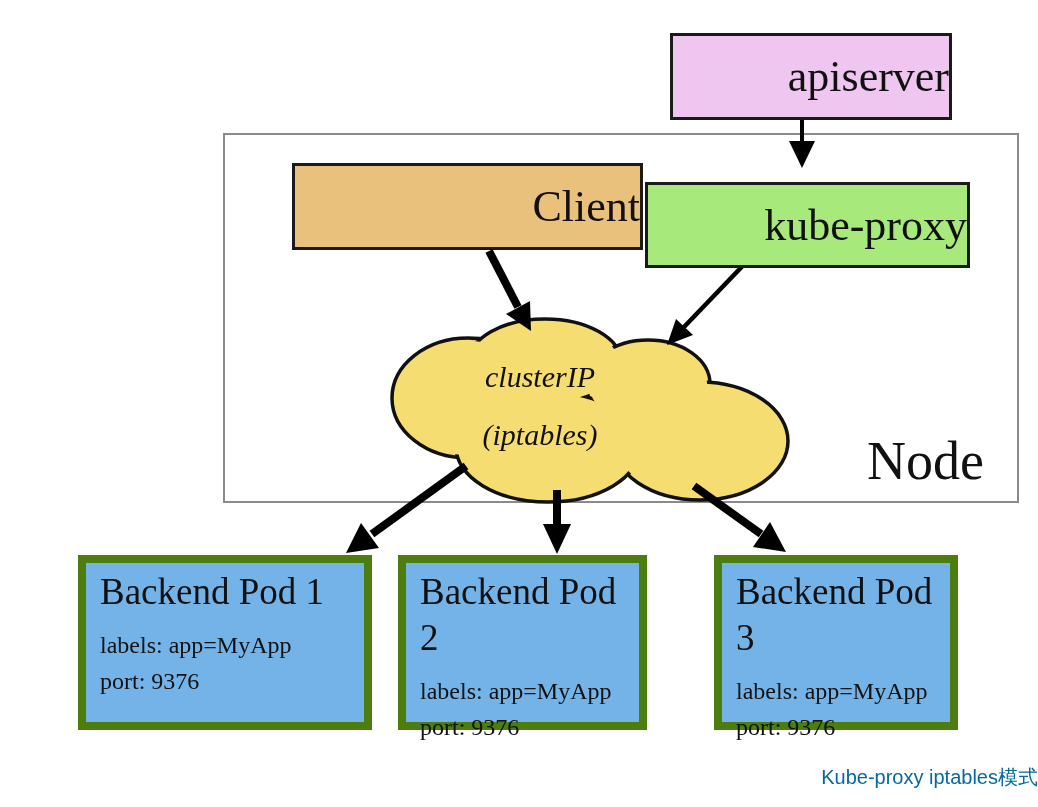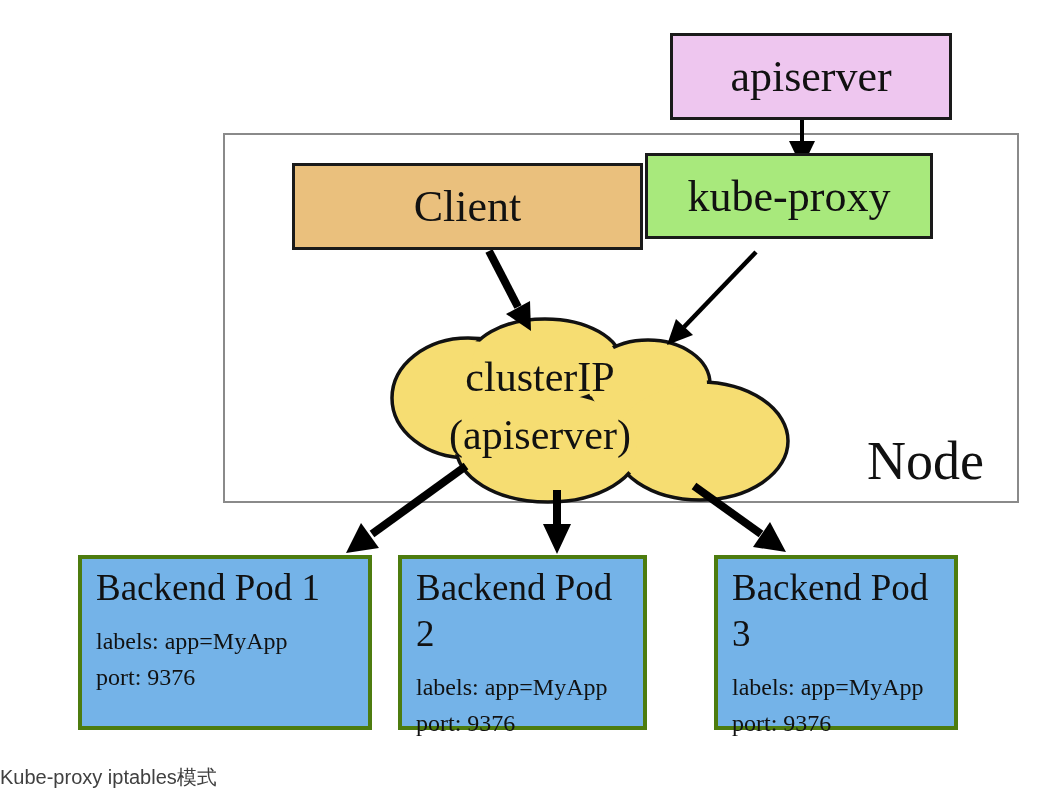--- a/index.html
+++ b/index.html
@@ -19,59 +19,59 @@
     left:223px;top:133px;width:796px;height:370px;
     border:2px solid #8a8a8a;background:transparent;
   }
   .node-label{
     left:838px;top:430px;width:175px;height:62px;
     font-size:54px;line-height:62px;text-align:center;
   }
 
   
   .rect-node{
-    display:flex;align-items:center;justify-content:center;
+    display:flex;align-items:center;justify-content:flex-end;
     border:3px solid #1a1a1a;font-size:44px;
   }
   .apiserver{left:670px;top:33px;width:282px;height:87px;background:#eec6ef;}
   .client{left:292px;top:163px;width:351px;height:87px;background:#eac07d;}
-  .kube-proxy{left:645px;top:153px;width:288px;height:86px;background:#a8e97c;}
+  .kube-proxy{left:645px;top:182px;width:325px;height:86px;background:#a8e97c;}
 
   
   .cloud-text{
     left:390px;width:300px;text-align:center;
-    font-size:42px;line-height:50px;
+    font-size:30px;line-height:50px;font-style:italic;
   }
   .cloud-line1{top:352px;}
   .cloud-line2{top:410px;}
 
   
   .pod{
     top:555px;height:175px;background:#74b3e8;
-    border:4px solid #4d7c0f;
+    border:8px solid #4d7c0f;
     padding:6px 10px 12px 14px;
   }
   .pod-1{left:78px;width:294px;}
   .pod-2{left:398px;width:249px;}
   .pod-3{left:714px;width:244px;}
   .pod-title{font-size:37px;line-height:46px;}
   .pod-line{font-size:24px;line-height:36px;}
   .pod-line.first{margin-top:12px;}
 
   
   .cloud-outline{fill:#f6dd72;stroke:#111111;stroke-width:3.5;}
   .cloud-fill{fill:#f6dd72;stroke:none;}
   .arrow-line{stroke:#000000;fill:none;}
   .arrow-head{fill:#000000;stroke:none;}
 
   
   .caption{
-    left:0;top:764px;width:1038px;text-align:left;
+    left:0;top:764px;width:1038px;text-align:right;
     font-family:"Liberation Sans","DejaVu Sans",sans-serif;
-    font-size:20px;color:#404040;
+    font-size:20px;color:#0369a1;
   }
 </style>
 </head>
 <body>
 
 <div class="stage">
 
   <div class="abs node-box"></div>
 
   <svg class="svg-layer" viewBox="0 0 1038 807">
@@ -126,21 +126,21 @@
 
   <div class="abs rect-node client">
     <span>Client</span>
   </div>
 
   <div class="abs rect-node kube-proxy">
     <span>kube-proxy</span>
   </div>
 
   <div class="abs cloud-text cloud-line1">clusterIP</div>
-  <div class="abs cloud-text cloud-line2">(apiserver)</div>
+  <div class="abs cloud-text cloud-line2">(iptables)</div>
 
   <div class="abs node-label">Node</div>
 
   <div class="abs pod pod-1">
     <div class="pod-title">Backend Pod 1</div>
     <div class="pod-line first">labels: app=MyApp</div>
     <div class="pod-line">port: 9376</div>
   </div>
 
   <div class="abs pod pod-2">

